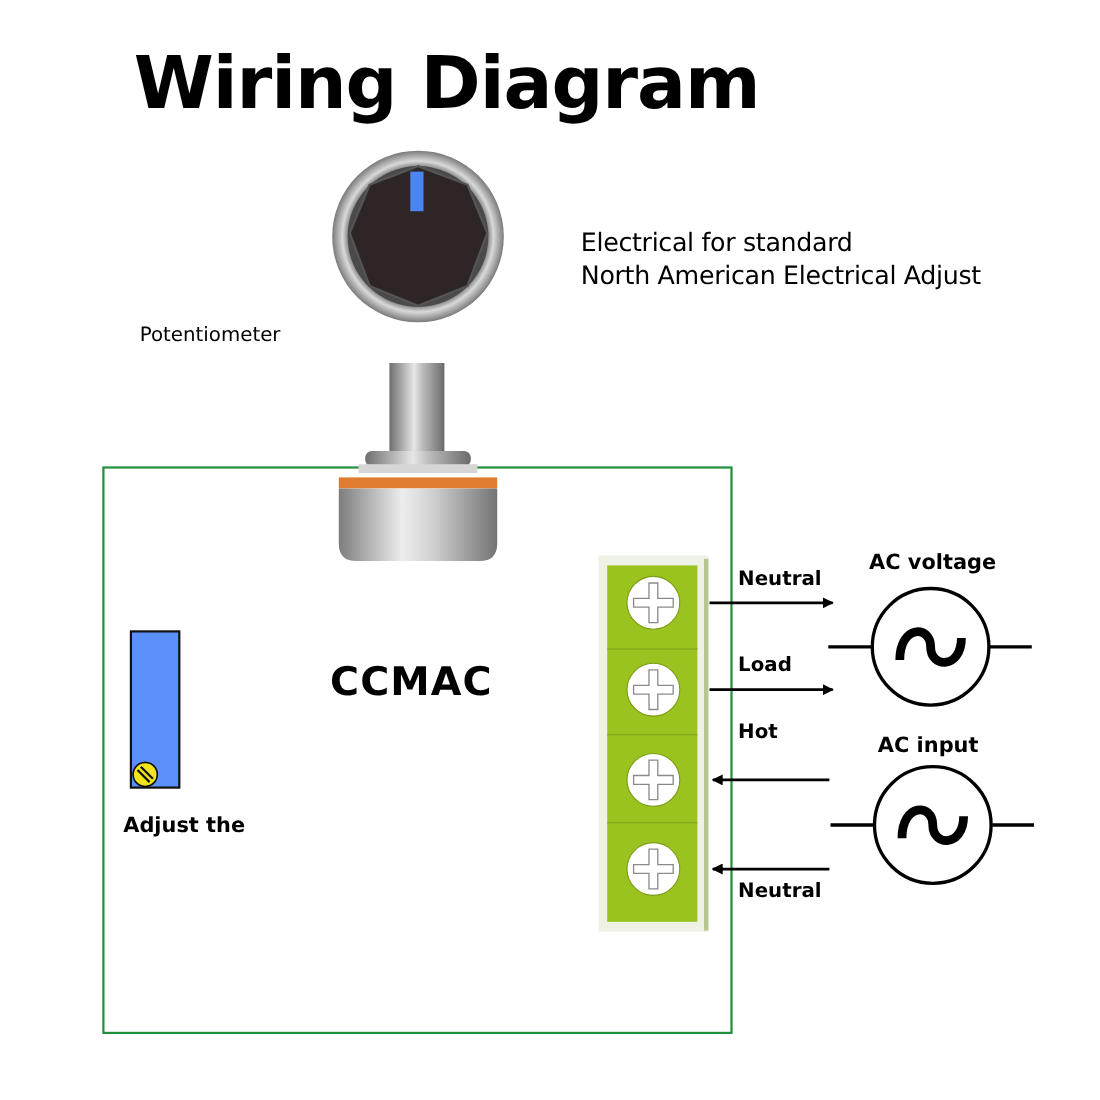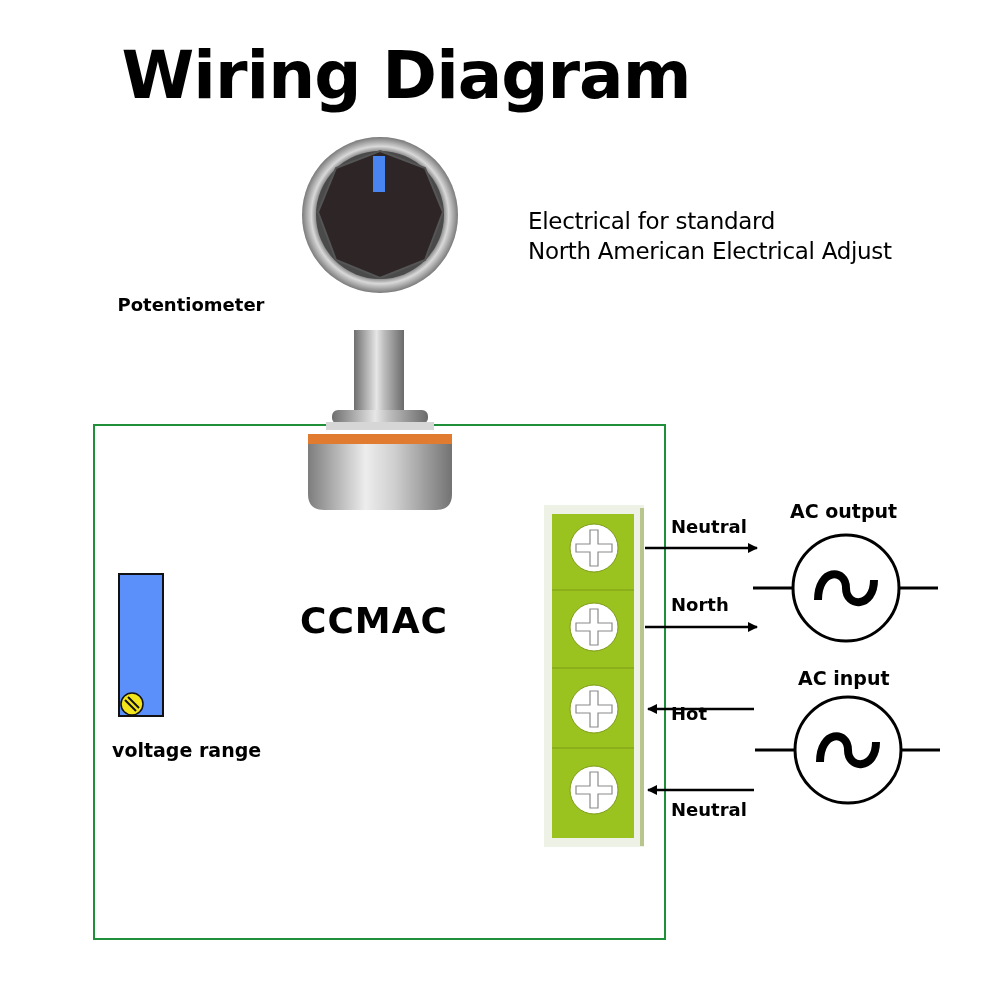--- a/index.html
+++ b/index.html
@@ -5,29 +5,29 @@
     html, body { margin: 0; padding: 0; background: #ffffff; }
     body { width: 1000px; height: 1000px; position: relative; overflow: hidden;
            font-family: "DejaVu Sans", sans-serif; color: #000; }
     .abs { position: absolute; }
     #title { left: 0; width: 812px; top: 36px; text-align: center;
              font-family: "DejaVu Sans", sans-serif; font-weight: bold; font-size: 66px;
              letter-spacing: -1px; line-height: 80px; }
     #subtitle { left: 528px; top: 206px; font-size: 23px; line-height: 30px;
                 font-family: "DejaVu Sans", sans-serif; font-weight: normal; letter-spacing: -0.3px; }
     #subtitle div { white-space: nowrap; }
-    #pot-label { left: 106px; top: 292px; width: 170px; text-align: center; font-weight: bold;
+    #pot-label { left: 106px; top: 292px; width: 170px; text-align: center; font-weight: normal;
                  font-size: 18px; line-height: 26px; }
     #board { left: 93px; top: 424px; width: 573px; height: 516px; border: 2px solid #1f8f3a; box-sizing: border-box; }
     #ccmac { left: 300px; top: 600px; font-weight: bold; font-size: 36px; letter-spacing: 1px; }
     #adjust-label { left: 112px; top: 736px; font-weight: bold; font-size: 19px; line-height: 28px; }
     .lbl { font-weight: bold; font-size: 18px; white-space: nowrap; }
     #lbl-neutral-out { left: 671px; top: 516px; }
     #lbl-load { left: 671px; top: 594px; }
-    #lbl-hot { left: 671px; top: 703px; }
+    #lbl-hot { left: 671px; top: 655px; }
     #lbl-neutral-in { left: 671px; top: 799px; }
     #lbl-ac-output { left: 790px; top: 500px; font-size: 19px; }
     #lbl-ac-input { left: 798px; top: 667px; font-size: 19px; }
     svg.layer { position: absolute; left: 0; top: 0; }
   </style>
 </head>
 <body>
 
 <div id="title" class="abs">Wiring Diagram</div>
 
@@ -133,22 +133,22 @@
     <line x1="755" y1="750" x2="794" y2="750" stroke="#000" stroke-width="3"></line>
     <line x1="902" y1="750" x2="940" y2="750" stroke="#000" stroke-width="3"></line>
     <circle cx="848" cy="750" r="53" fill="#fff" stroke="#000" stroke-width="3"></circle>
     <path d="M820,762 C820,730 848,730 848,750 C848,770 876,770 876,742" fill="none" stroke="#000" stroke-width="8" stroke-linecap="butt"></path>
   </g>
 </svg>
 
 <div id="ccmac" class="abs">CCMAC</div>
 
 <div id="adjust-label" class="abs">
-  <div>voltage range</div>
+  <div>Adjust the</div>
 </div>
 
 <div id="lbl-neutral-out" class="abs lbl">Neutral</div>
-<div id="lbl-load" class="abs lbl">North</div>
+<div id="lbl-load" class="abs lbl">Load</div>
 <div id="lbl-hot" class="abs lbl">Hot</div>
 <div id="lbl-neutral-in" class="abs lbl">Neutral</div>
 
-<div id="lbl-ac-output" class="abs lbl">AC output</div>
+<div id="lbl-ac-output" class="abs lbl">AC voltage</div>
 <div id="lbl-ac-input" class="abs lbl">AC input</div>
 
 </body></html>

